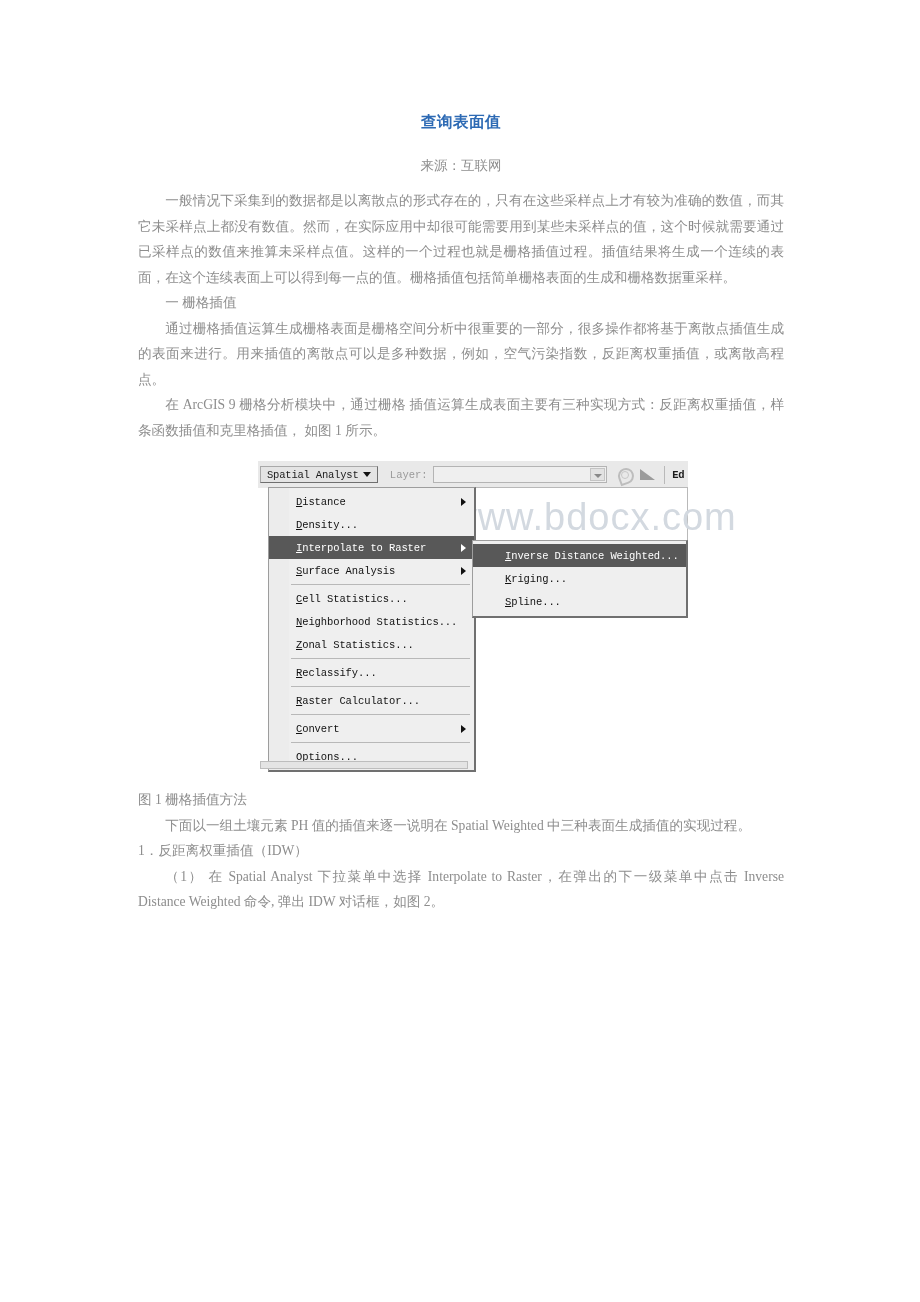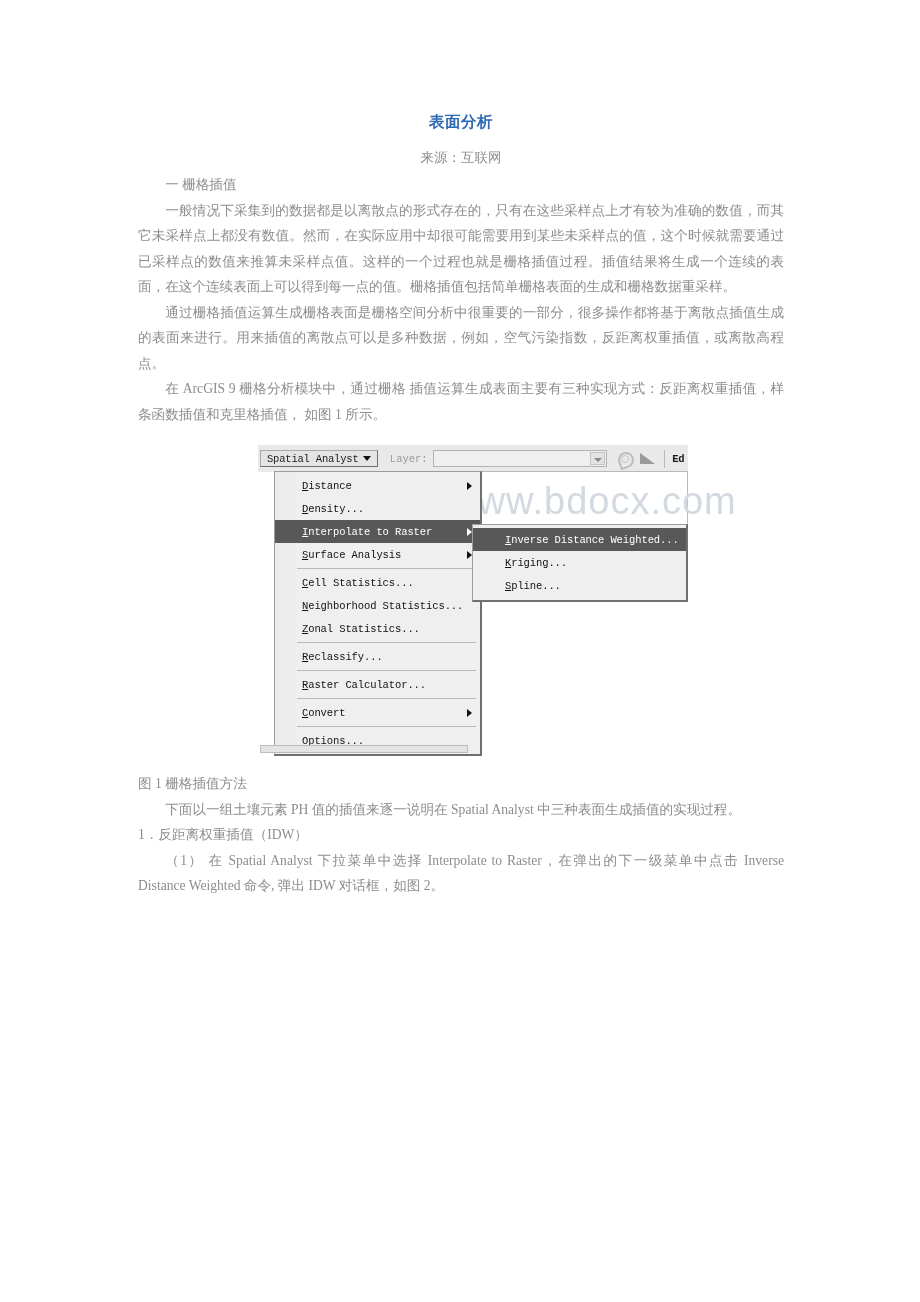--- a/index.html
+++ b/index.html
@@ -38,21 +38,21 @@
     letter-spacing: 0.5px;
     margin: 0;
     padding-top: 112px;
     line-height: 20px;
   }
   .doc-source {
     text-align: center;
     color: #8d8d8d;
     font-size: 13.5px;
     line-height: 20px;
-    margin: 4px;
+    margin: 12px;
     padding-top: 12px;
     font-family: "Liberation Serif", "DejaVu Serif", serif;
   }
 
   
   .para {
     color: #8d8d8d;
     font-size: 13.6px;
     line-height: 25.5px;
     margin: 0;
@@ -190,21 +190,21 @@
     font-weight: bold;
     letter-spacing: -0.3px;
     white-space: nowrap;
     overflow: hidden;
     width: 16px;
   }
 
   
   .menu {
     position: absolute;
-    left: 16px;
+    left: 10px;
     top: 26px;
     width: 208px;
     background: #efefef;
     border: 1px solid #9d9d9d;
     border-right: 2px solid #707070;
     border-bottom: 2px solid #707070;
     padding: 2px 0 2px 0;
     box-sizing: border-box;
   }
   .menu-left-strip {
@@ -308,25 +308,25 @@
     font-family: "Liberation Serif", "DejaVu Serif", serif;
     margin: 0;
   }
 </style>
 </head>
 <body>
 
 <div class="page">
   <div class="content">
 
-    <h1 class="doc-title">表面分析</h1>
+    <h1 class="doc-title">查询表面值</h1>
     <p class="doc-source">来源：互联网</p>
 
+    <p class="para indent">一般情况下采集到的数据都是以离散点的形式存在的，只有在这些采样点上才有较为准确的数值，而其它未采样点上都没有数值。然而，在实际应用中却很可能需要用到某些未采样点的值，这个时候就需要通过已采样点的数值来推算未采样点值。这样的一个过程也就是栅格插值过程。插值结果将生成一个连续的表面，在这个连续表面上可以得到每一点的值。栅格插值包括简单栅格表面的生成和栅格数据重采样。</p>
     <p class="para indent">一 栅格插值</p>
-    <p class="para indent">一般情况下采集到的数据都是以离散点的形式存在的，只有在这些采样点上才有较为准确的数值，而其它未采样点上都没有数值。然而，在实际应用中却很可能需要用到某些未采样点的值，这个时候就需要通过已采样点的数值来推算未采样点值。这样的一个过程也就是栅格插值过程。插值结果将生成一个连续的表面，在这个连续表面上可以得到每一点的值。栅格插值包括简单栅格表面的生成和栅格数据重采样。</p>
     <p class="para indent">通过栅格插值运算生成栅格表面是栅格空间分析中很重要的一部分，很多操作都将基于离散点插值生成的表面来进行。用来插值的离散点可以是多种数据，例如，空气污染指数，反距离权重插值，或离散高程点。</p>
     <p class="para indent">在 ArcGIS 9 栅格分析模块中，通过栅格 插值运算生成表面主要有三种实现方式：反距离权重插值，样条函数插值和克里格插值， 如图 1 所示。</p>
 
     <div class="figure-wrap">
       <div class="arcgis">
 
         <div class="toolbar">
           <div class="tb-menubtn">
             <span>Spatial Analyst</span>
             <span class="caret"></span>
@@ -406,18 +406,18 @@
                 <span><span class="acc">S</span>pline...</span>
               </div>
             </div>
         </div>
 
       </div>
     </div>
 
     <p class="fig-caption">图 1 栅格插值方法</p>
 
-    <p class="para indent">下面以一组土壤元素 PH 值的插值来逐一说明在 Spatial Analyst 中三种表面生成插值的实现过程。</p>
+    <p class="para indent">下面以一组土壤元素 PH 值的插值来逐一说明在 Spatial Weighted 中三种表面生成插值的实现过程。</p>
     <p class="para">1．反距离权重插值（IDW）</p>
     <p class="para indent">（1） 在 Spatial Analyst 下拉菜单中选择 Interpolate to Raster，在弹出的下一级菜单中点击 Inverse Distance Weighted 命令, 弹出 IDW 对话框，如图 2。</p>
 
   </div>
 </div>
 
 </body></html>

